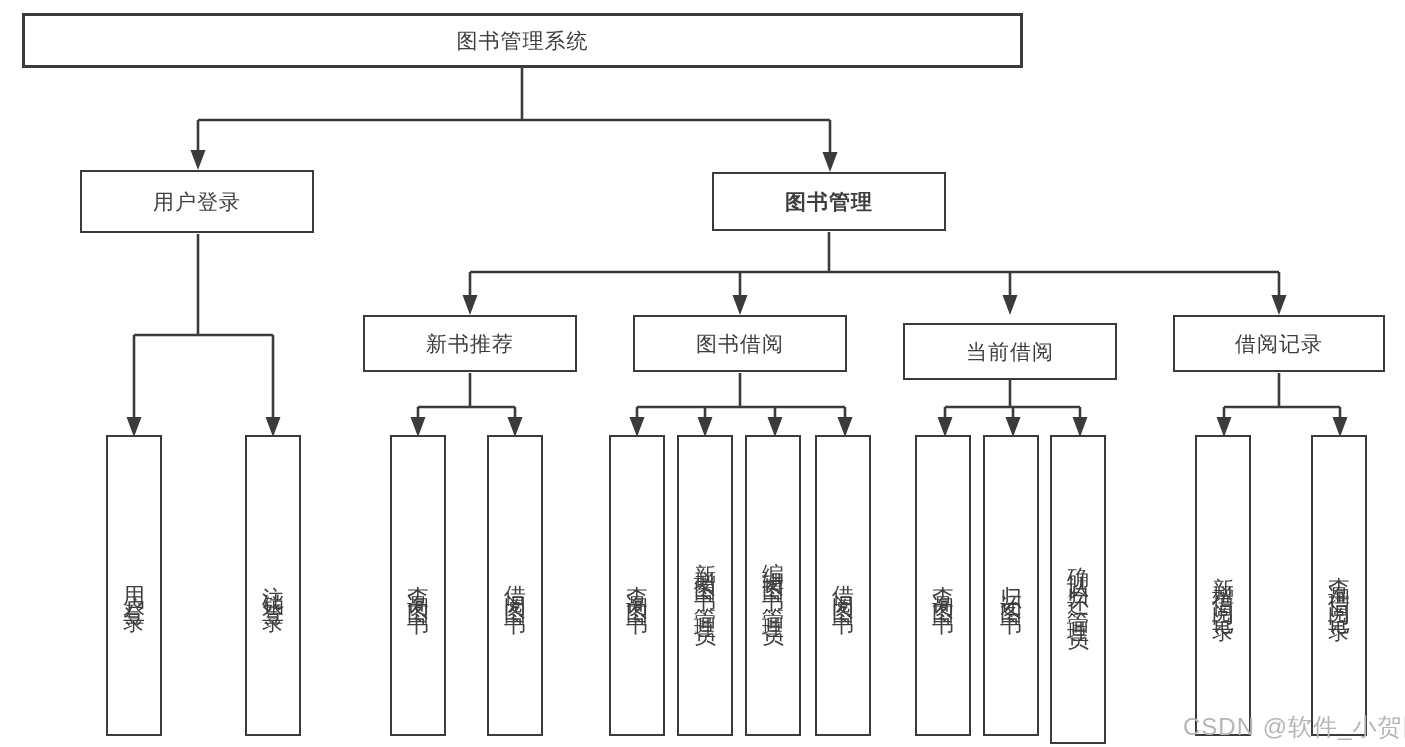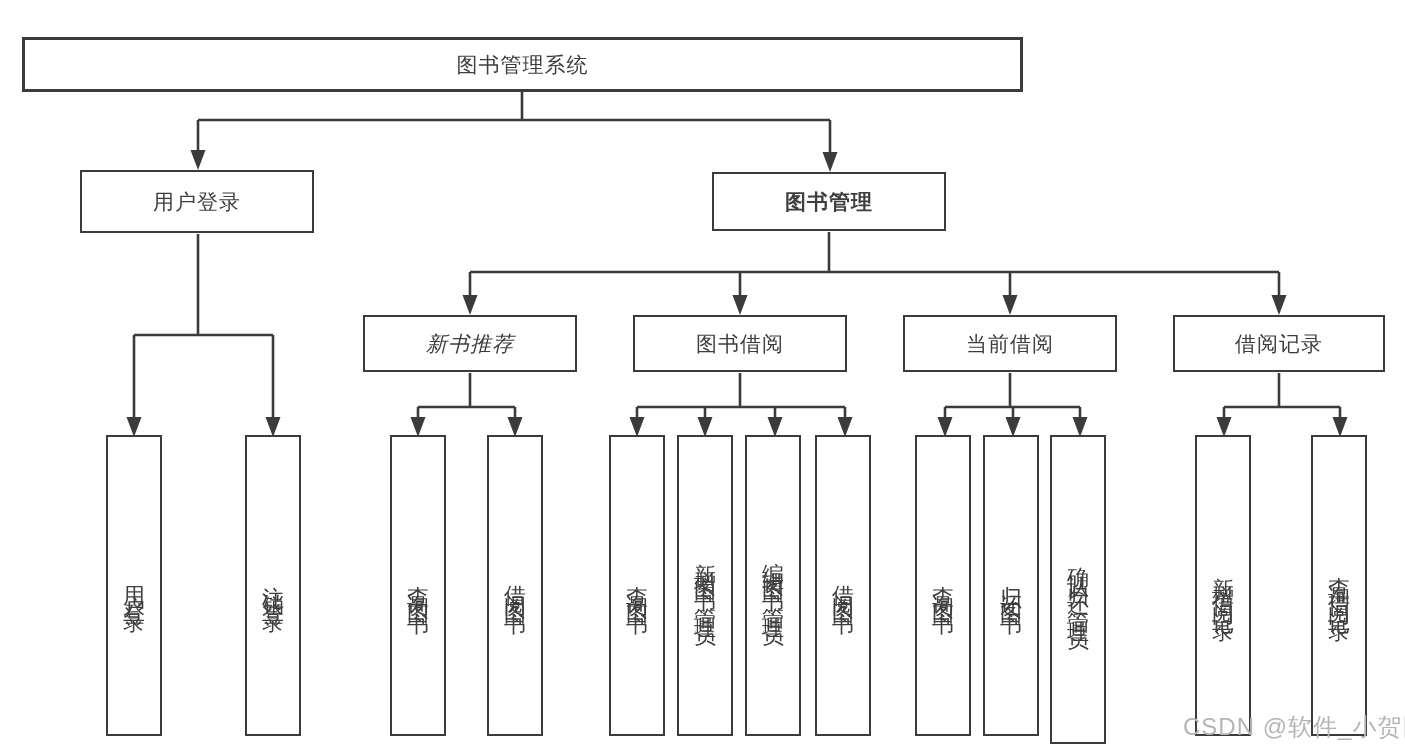--- a/index.html
+++ b/index.html
@@ -127,38 +127,38 @@
 
     <g>
       <path class="ln" d="M1279 373 V407 M1224 407 H1340"></path>
       <path class="ln" d="M1224 407 V419"></path>
       <polygon class="ah" points="1224,437 1216.5,417 1231.5,417"></polygon>
       <path class="ln" d="M1340 407 V419"></path>
       <polygon class="ah" points="1340,437 1332.5,417 1347.5,417"></polygon>
     </g>
   </svg>
 
-  <div class="hbox" style="left:22px; top:13px; width:995px; height:49px;margin-top:24px;">
+  <div class="hbox" style="left:22px; top:13px; width:995px; height:49px;">
     <span>图书管理系统</span>
   </div>
 
   <div class="hbox thin" style="left:80px; top:170px; width:230px; height:59px;">
     <span>用户登录</span>
   </div>
   <div class="hbox thin" style="left:712px; top:172px; width:230px; height:55px;font-weight:bold;">
     <span>图书管理</span>
   </div>
 
-  <div class="hbox thin" style="left:363px; top:315px; width:210px; height:53px;font-style:italic;">
+  <div class="hbox thin" style="left:363px; top:315px; width:210px; height:53px;">
     <span>新书推荐</span>
   </div>
   <div class="hbox thin" style="left:633px; top:315px; width:210px; height:53px;">
     <span>图书借阅</span>
   </div>
-  <div class="hbox thin" style="left:903px; top:315px; width:210px; height:53px;">
+  <div class="hbox thin" style="left:903px; top:323px; width:210px; height:53px;">
     <span>当前借阅</span>
   </div>
   <div class="hbox thin" style="left:1173px; top:315px; width:208px; height:53px;">
     <span>借阅记录</span>
   </div>
 
   <div class="vbox" style="left:106px; top:435px;">
     <span>用户登录</span>
   </div>
   <div class="vbox" style="left:245px; top:435px;">

